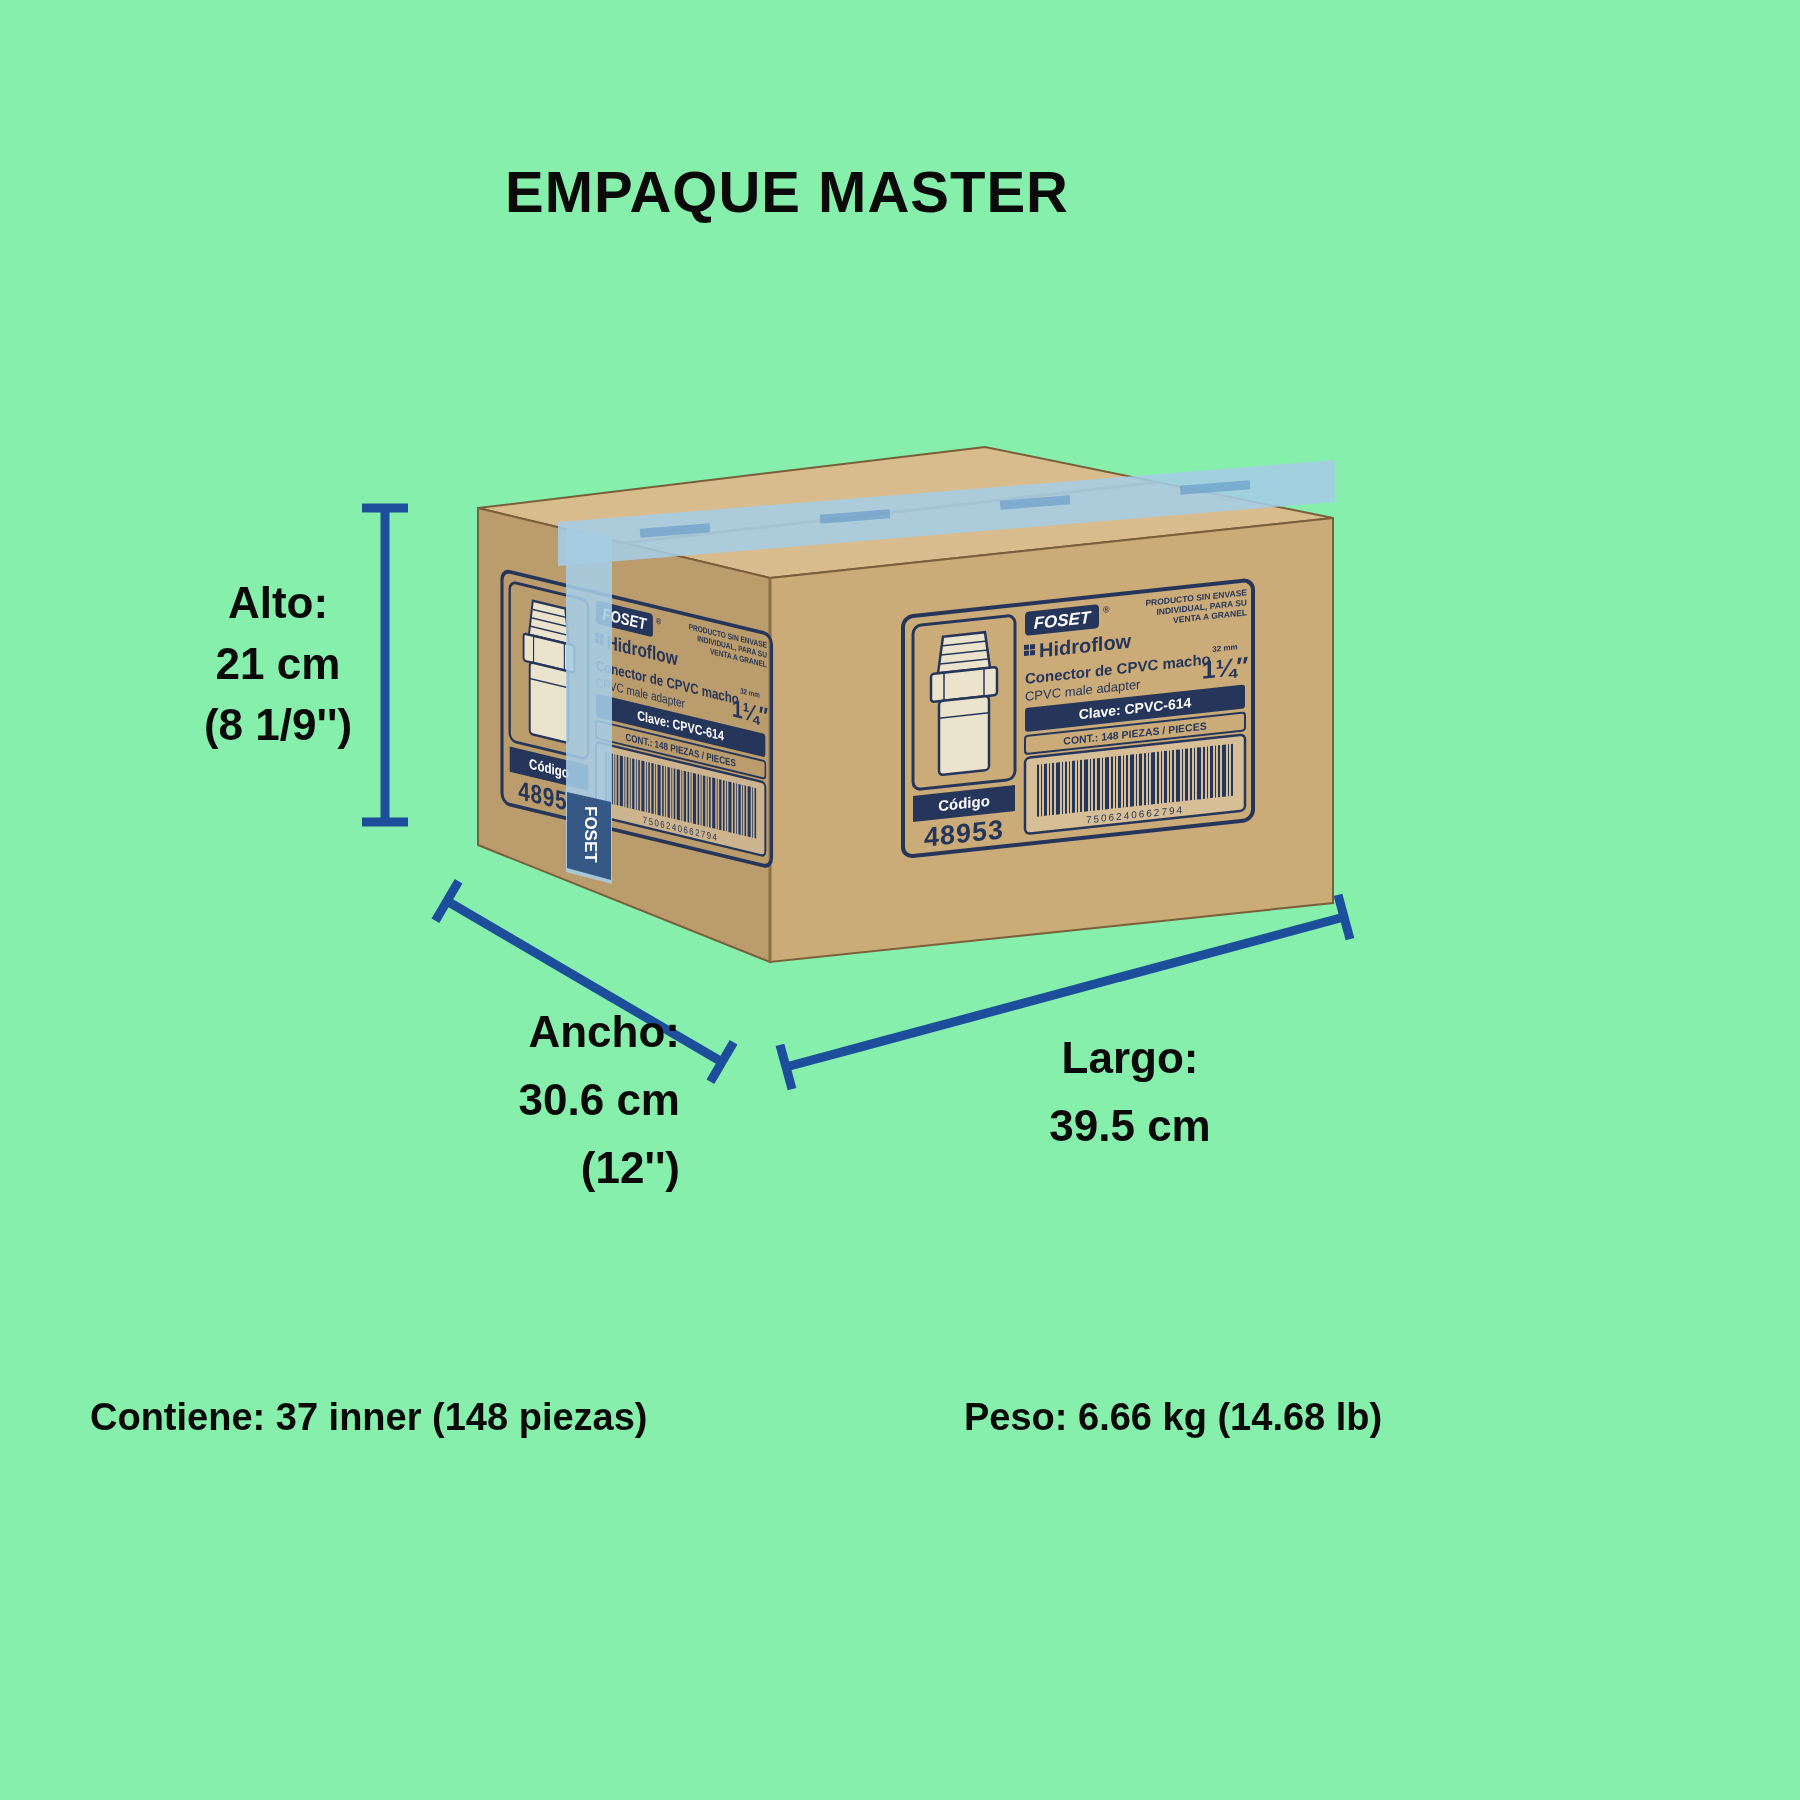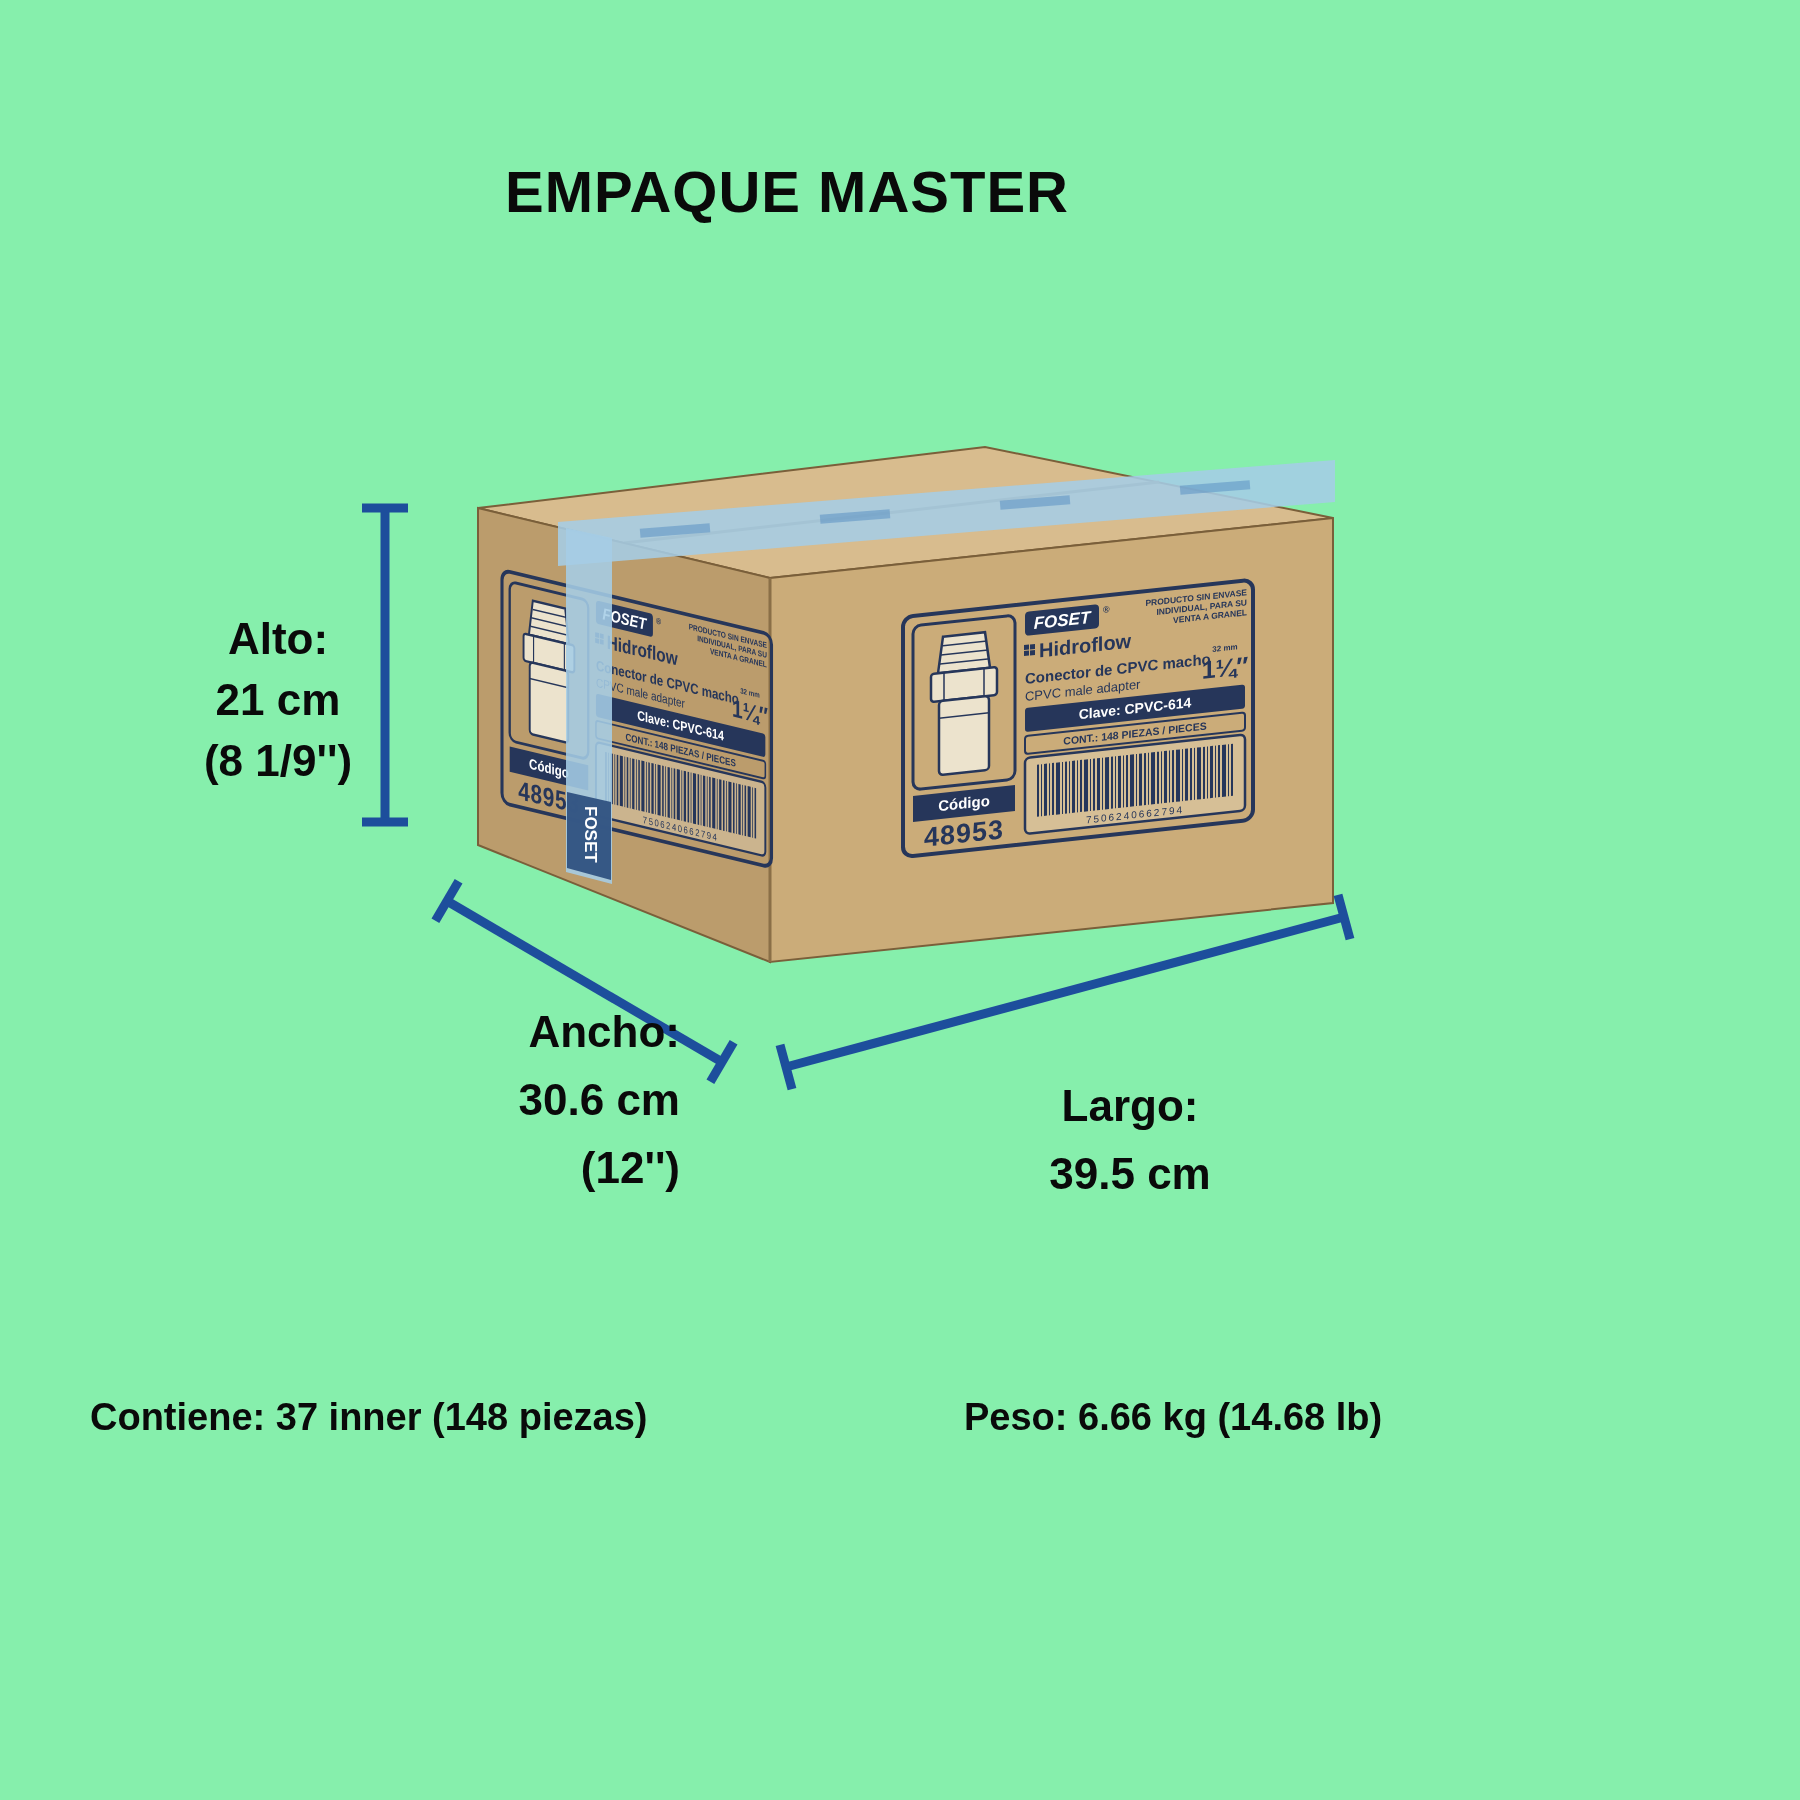--- a/index.html
+++ b/index.html
@@ -11,24 +11,24 @@
   }
   .title {
     position:absolute; left:0; top:158px; width:1574px;
     text-align:center; font-size:58px; font-weight:bold;
     letter-spacing:1px; color:#0a0a0a;
   }
   .scene { position:absolute; left:0; top:0; width:1800px; height:1800px; }
 
   .dim { position:absolute; text-align:center; font-size:44px; font-weight:bold; color:#0a0a0a; }
   .dim div { line-height:68px; }
-  #alto  { left:148px; top:572px;  width:260px;margin-top:36px; }
+  #alto  { left:148px; top:572px;  width:260px; }
   #alto div { line-height:61px; }
   #ancho { left:320px; top:998px;  width:360px;text-align:right; }
-  #largo { left:920px; top:1072px; width:420px;text-align:center; }
+  #largo { left:920px; top:1024px; width:420px;text-align:center; }
 
   .footer { position:absolute; top:1396px; font-size:38px; font-weight:bold; color:#0a0a0a; white-space:nowrap; }
   #contiene { left:90px; }
   #peso { left:964px; }
 
   
   .lbl-codigo      { font-family:"Liberation Sans",sans-serif; font-weight:bold; font-size:15px;  fill:#ffffff; text-anchor:middle; }
   .lbl-codigo-val  { font-family:"Liberation Sans",sans-serif; font-weight:bold; font-size:27px;  fill:#26365a; text-anchor:middle; letter-spacing:1px; }
   .lbl-brand       { font-family:"Liberation Sans",sans-serif; font-weight:bold; font-style:italic; font-size:17px; fill:#ffffff; text-anchor:middle; }
   .lbl-reg         { font-family:"Liberation Sans",sans-serif; font-weight:bold; font-size:9px;   fill:#26365a; }

